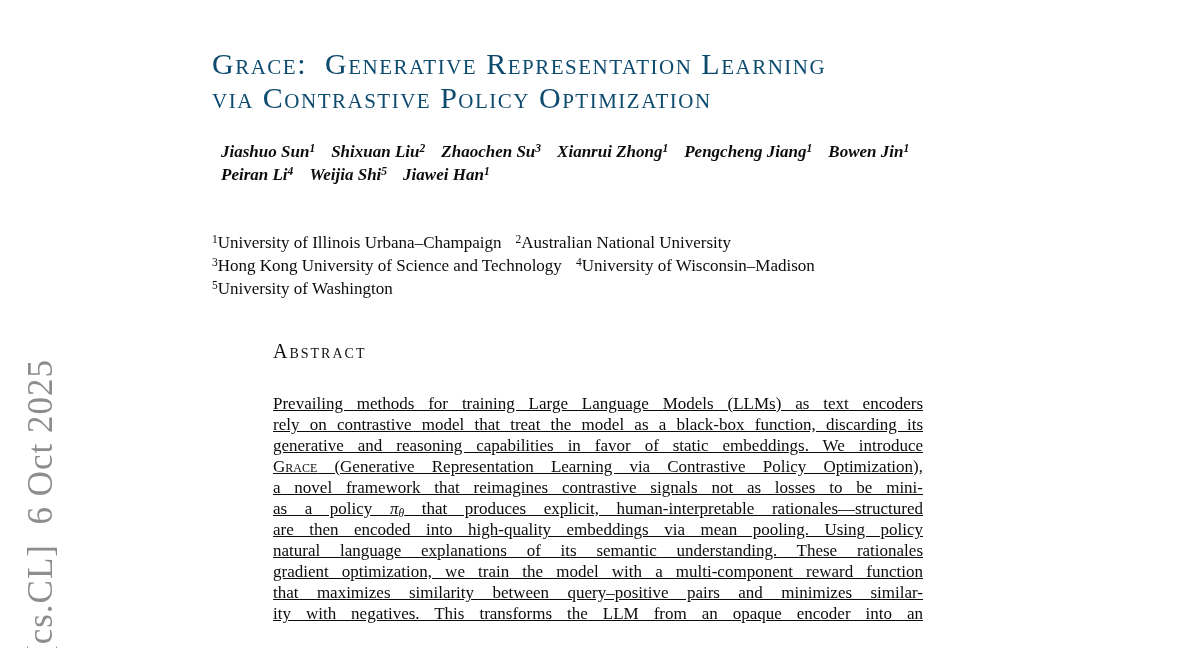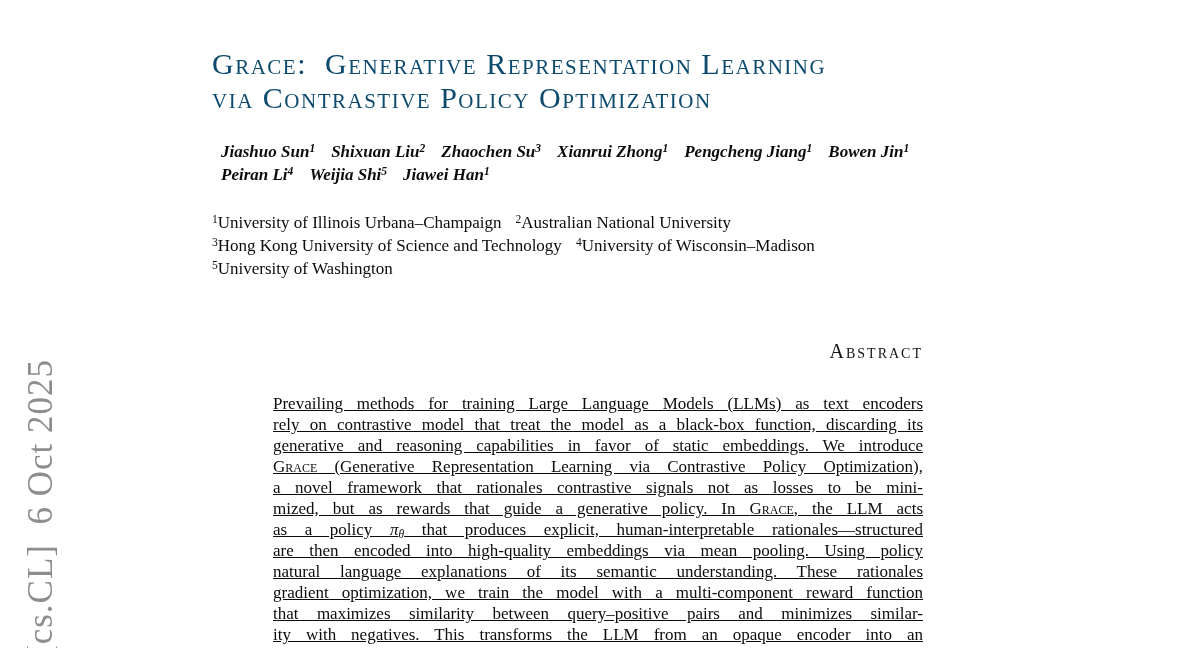--- a/index.html
+++ b/index.html
@@ -61,21 +61,21 @@
   .author {
     display: inline-block;
     margin-right: 16px;
     white-space: nowrap;
   }
 
   
   .affils {
     position: absolute;
     left: 212px;
-    top: 211px;
+    top: 231px;
     width: 726px;
     font-size: 17px;
     line-height: 23px;
   }
   .affil {
     display: inline-block;
     margin-right: 14px;
     white-space: nowrap;
   }
 
@@ -88,21 +88,21 @@
   }
 
   
   .abstract {
     position: absolute;
     left: 273px;
     top: 340px;
     width: 650px;
   }
   .abstract-heading {
-    text-align: right;
+    text-align: left;
     font-variant: small-caps;
     font-size: 20px;
     letter-spacing: 2px;
     margin: 0 0 30px 0;
     color: #111111;
   }
   .abstract-body {
     font-size: 17px;
     line-height: 21px;
     text-decoration: underline;
@@ -138,22 +138,21 @@
 
   <div class="affils" id="affils"><span class="affil"><sup>1</sup>University of Illinois Urbana–Champaign</span><span class="affil"><sup>2</sup>Australian National University</span><span class="affil"><sup>3</sup>Hong Kong University of Science and Technology</span><span class="affil"><sup>4</sup>University of Wisconsin–Madison</span><span class="affil"><sup>5</sup>University of Washington</span></div>
 
   <div class="abstract">
     <div class="abstract-heading">Abstract</div>
     <div class="abstract-body" id="abstract-body">
         <div class="abs-line">Prevailing methods for training Large Language Models (LLMs) as text encoders</div>
         <div class="abs-line">rely on contrastive model that treat the model as a black-box function, discarding its</div>
         <div class="abs-line">generative and reasoning capabilities in favor of static embeddings. We introduce</div>
         <div class="abs-line"><span class="sc">Grace</span> (Generative Representation Learning via Contrastive Policy Optimization),</div>
-        <div class="abs-line">a novel framework that rationales contrastive signals not as losses to be mini-</div>
-        <div class="abs-line">mized, but as rewards that guide a generative policy. In <span class="sc">Grace</span>, the LLM acts</div>
+        <div class="abs-line">a novel framework that reimagines contrastive signals not as losses to be mini-</div>
         <div class="abs-line">as a policy <i>π</i><sub>θ</sub> that produces explicit, human-interpretable rationales—structured</div>
         <div class="abs-line">are then encoded into high-quality embeddings via mean pooling. Using policy</div>
         <div class="abs-line">natural language explanations of its semantic understanding. These rationales</div>
         <div class="abs-line">gradient optimization, we train the model with a multi-component reward function</div>
         <div class="abs-line">that maximizes similarity between query–positive pairs and minimizes similar-</div>
         <div class="abs-line">ity with negatives. This transforms the LLM from an opaque encoder into an</div>
       </div>
   </div>
 
 </div>

